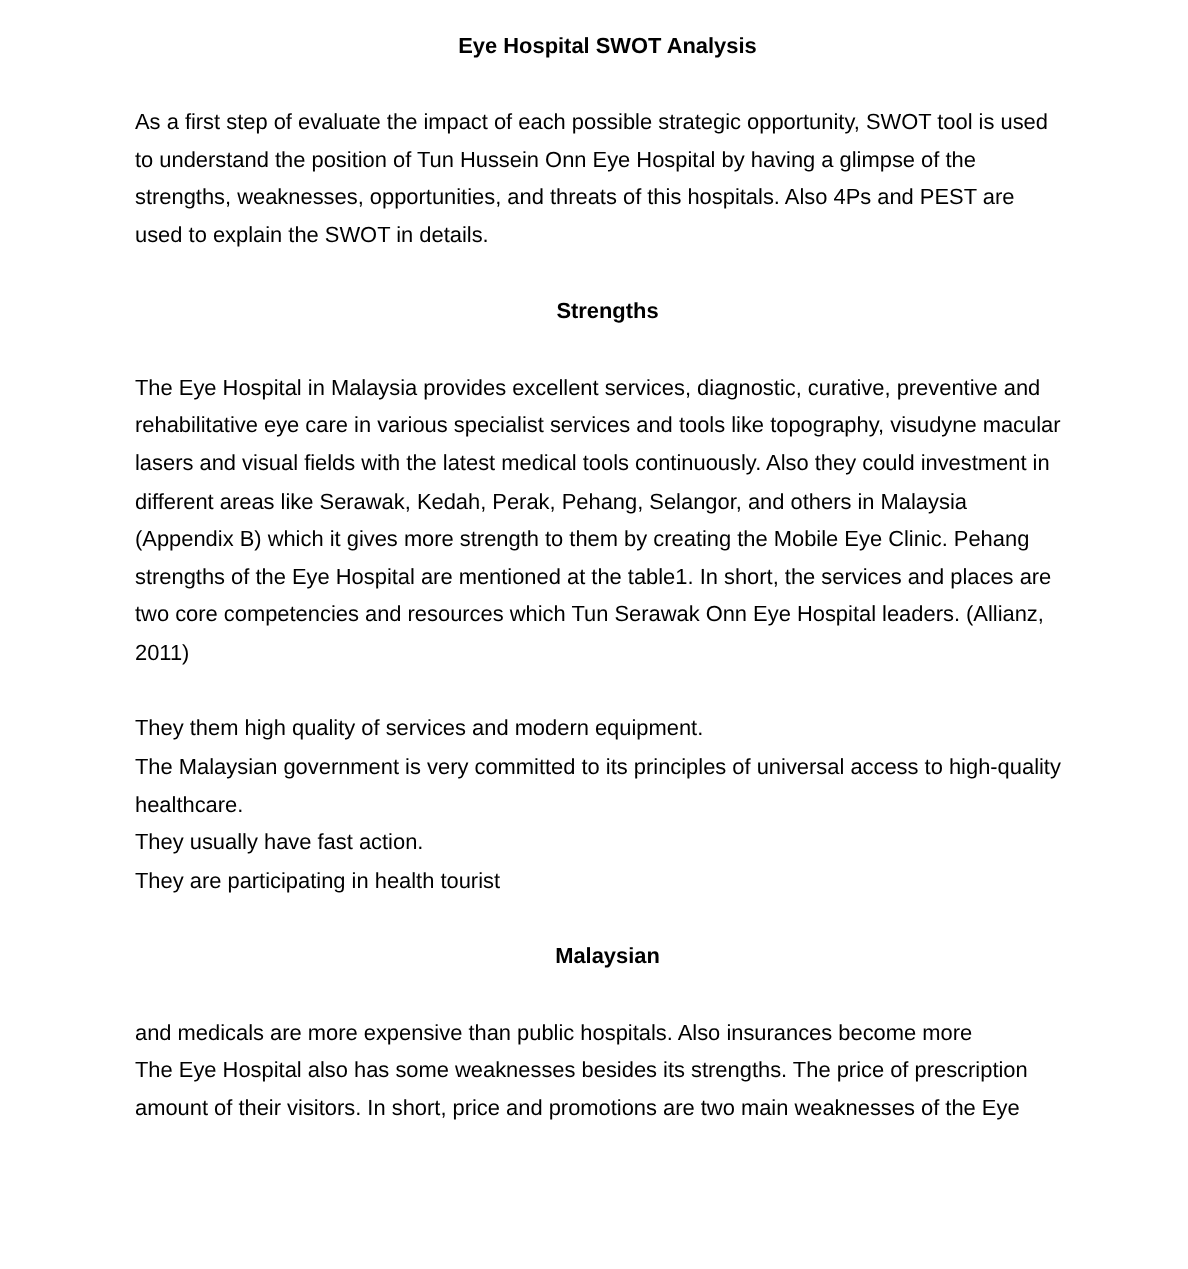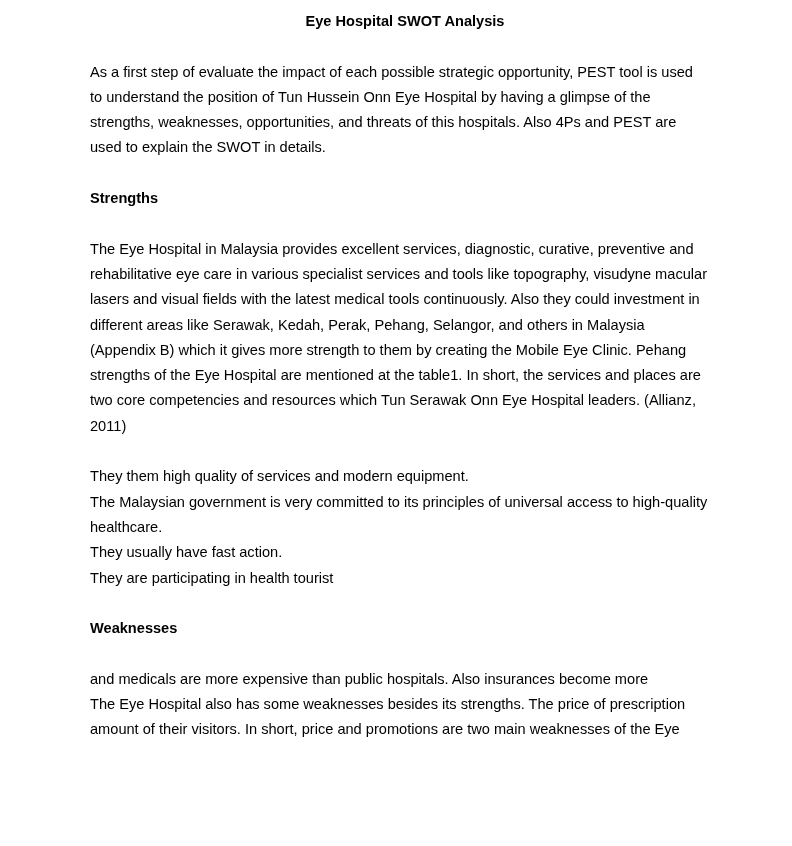--- a/index.html
+++ b/index.html
@@ -1,36 +1,36 @@
 <!DOCTYPE html>
 <html><head>
 <meta charset="utf-8">
 <style>
   html, body { margin: 0; padding: 0; background: #ffffff; }
   body { width: 792px; height: 846px; overflow: hidden; position: relative; }
   .page {
-    position: absolute; left: 90px; top: 9px; width: 630px;
+    position: absolute; left: 90px; top: 19px; width: 630px;
     font-family: "Liberation Sans", sans-serif; font-size: 14.6px; color: #000;
     line-height: 25.3px;
   }
   .title { text-align: center; font-weight: bold; font-size: 14.6px; margin: 0; height: 25.3px; }
   .para { margin: 0; }
   .gap { height: 25.3px; }
-  .heading { font-weight: bold; margin: 0; }
+  .heading { font-weight: bold; margin: 0; text-align: center; }
   .line { display: block; white-space: nowrap; }
 </style>
 </head>
 <body>
 
 <div class="page">
   <h1 class="title">Eye Hospital SWOT Analysis</h1>
   <div class="gap"></div>
 
   <p class="para">
-    <span class="line">As a first step of evaluate the impact of each possible strategic opportunity, PEST tool is used</span>
+    <span class="line">As a first step of evaluate the impact of each possible strategic opportunity, SWOT tool is used</span>
     <span class="line">to understand the position of Tun Hussein Onn Eye Hospital by having a glimpse of the</span>
     <span class="line">strengths, weaknesses, opportunities, and threats of this hospitals. Also 4Ps and PEST are</span>
     <span class="line">used to explain the SWOT in details.</span>
   </p>
   <div class="gap"></div>
 
   <h2 class="heading" style="font-size:14.6px;">Strengths</h2>
   <div class="gap"></div>
 
   <p class="para">
@@ -47,21 +47,21 @@
 
   <div class="para">
     <span class="line">They them high quality of services and modern equipment.</span>
     <span class="line">The Malaysian government is very committed to its principles of universal access to high-quality</span>
     <span class="line">healthcare.</span>
     <span class="line">They usually have fast action.</span>
     <span class="line">They are participating in health tourist</span>
   </div>
   <div class="gap"></div>
 
-  <h2 class="heading" style="font-size:14.6px;">Weaknesses</h2>
+  <h2 class="heading" style="font-size:14.6px;">Malaysian</h2>
   <div class="gap"></div>
 
   <p class="para">
     <span class="line">and medicals are more expensive than public hospitals. Also insurances become more</span>
     <span class="line">The Eye Hospital also has some weaknesses besides its strengths. The price of prescription</span>
     <span class="line">amount of their visitors. In short, price and promotions are two main weaknesses of the Eye</span>
   </p>
 </div>
 
 </body></html>

